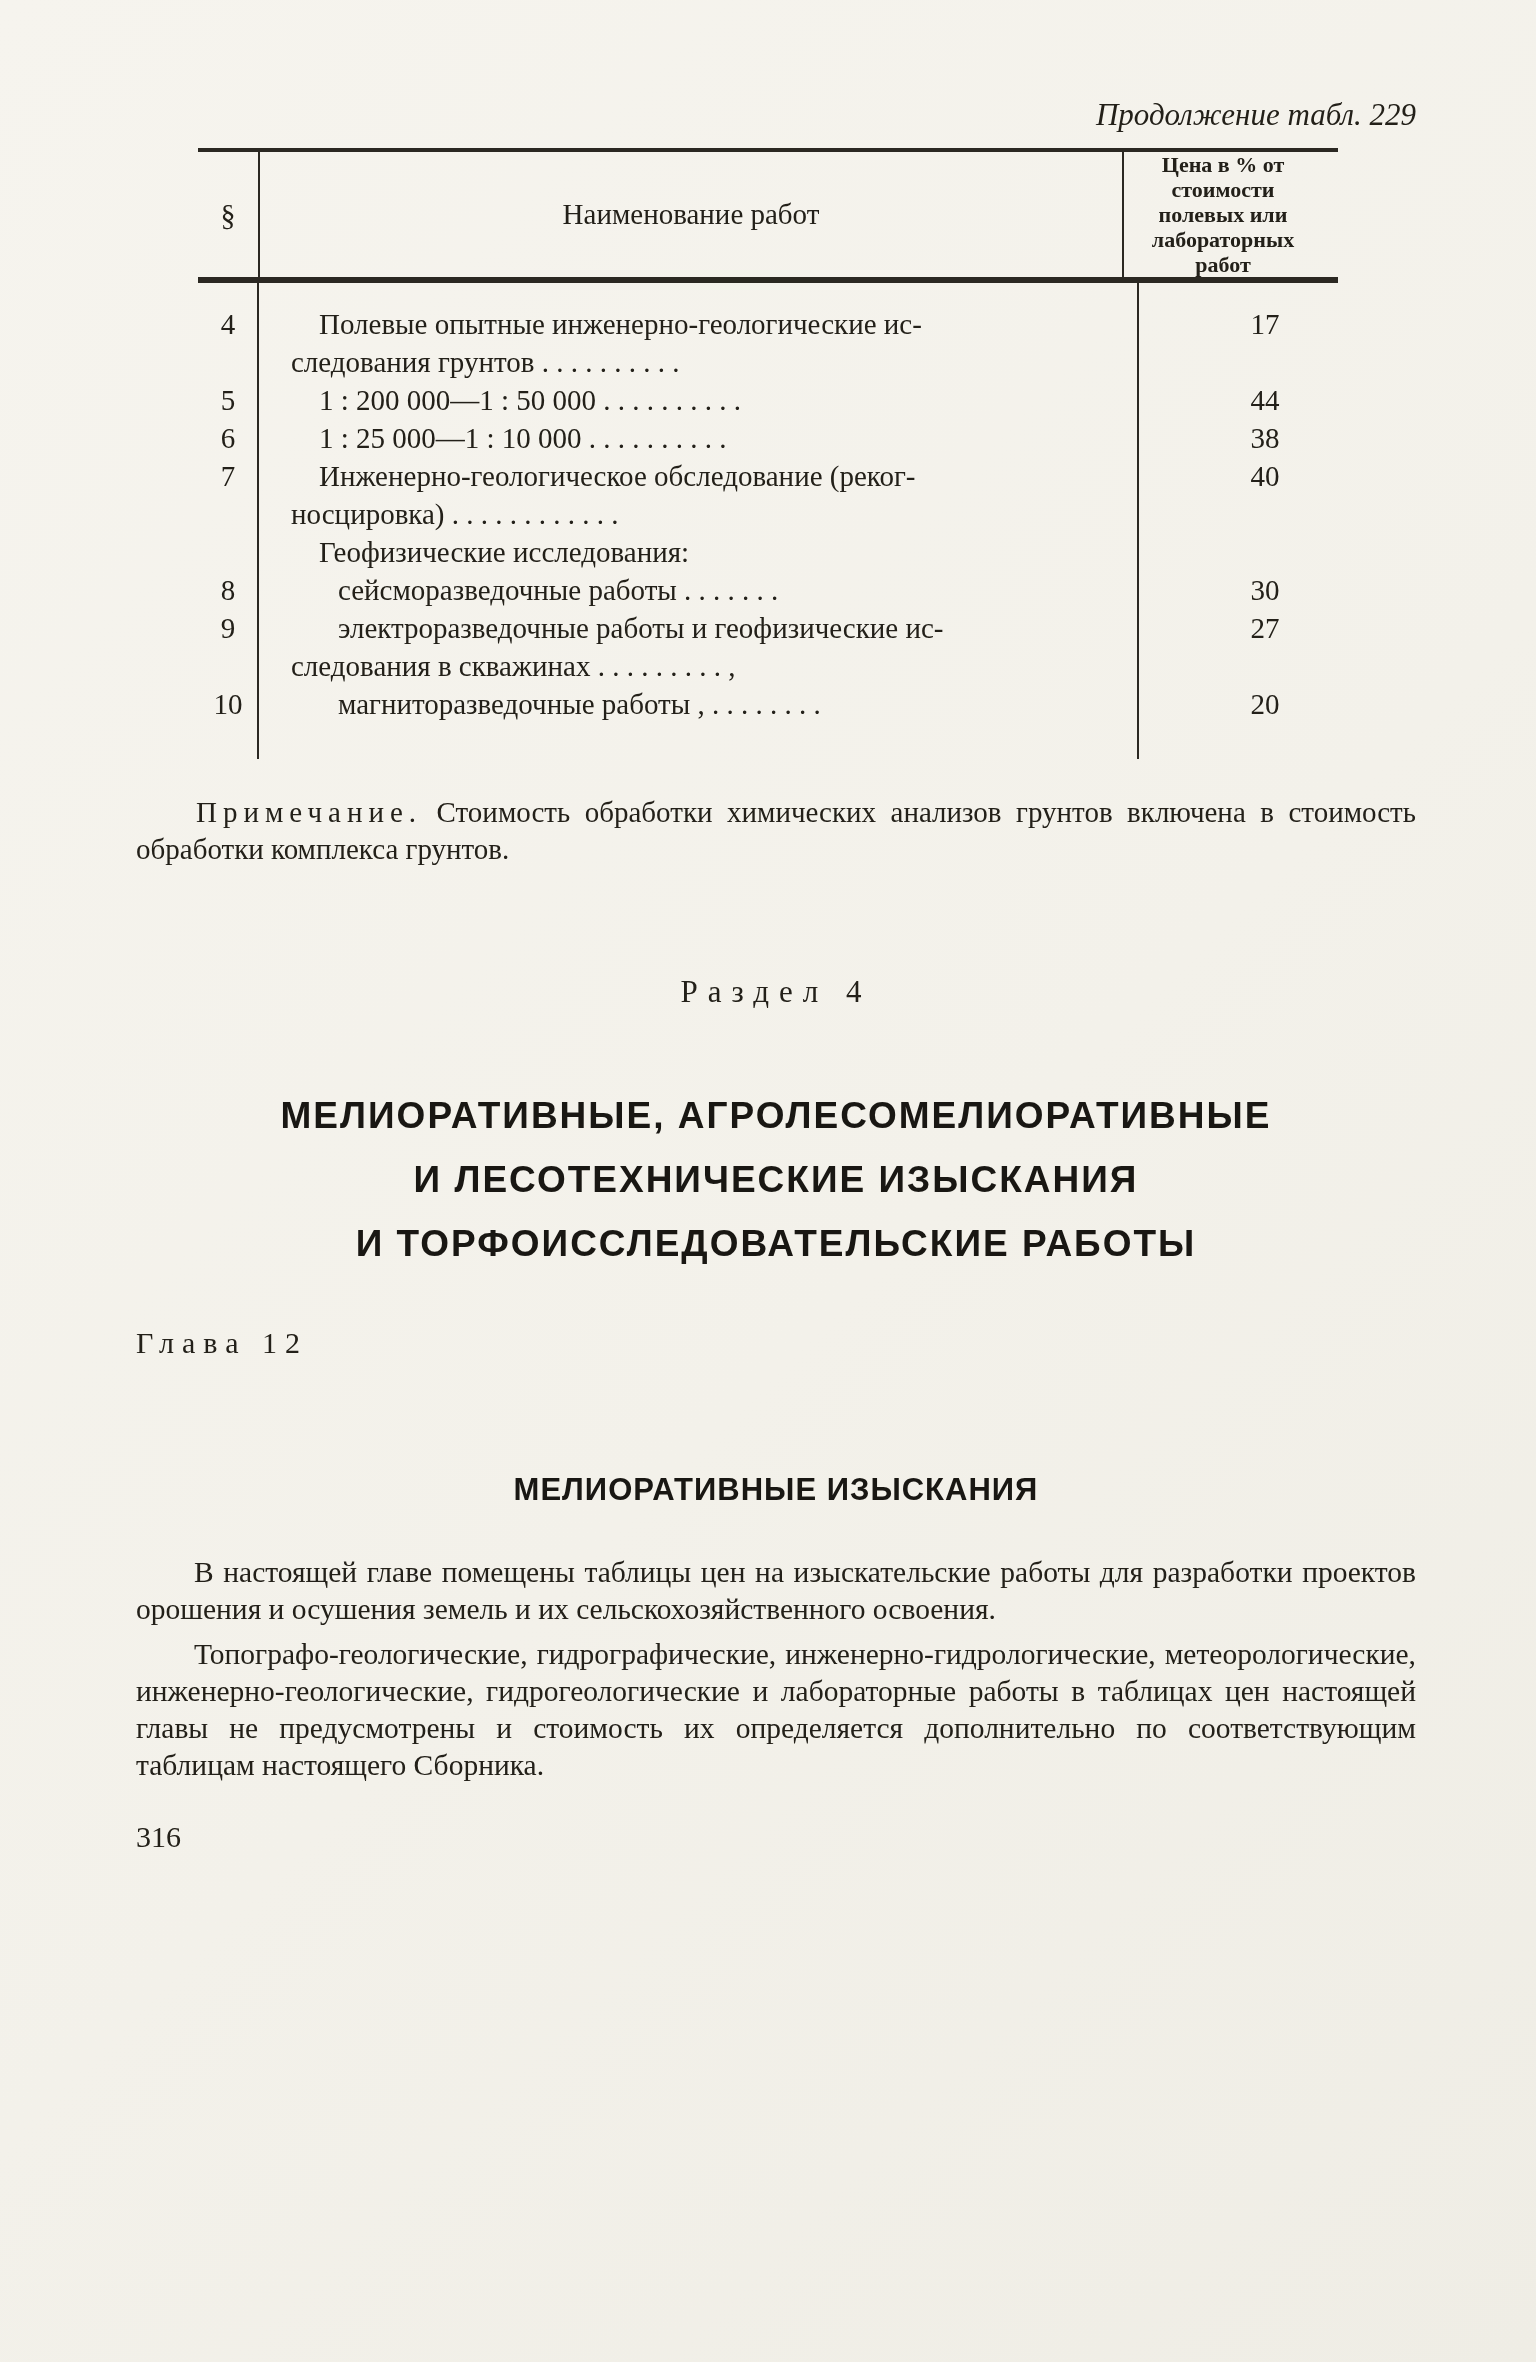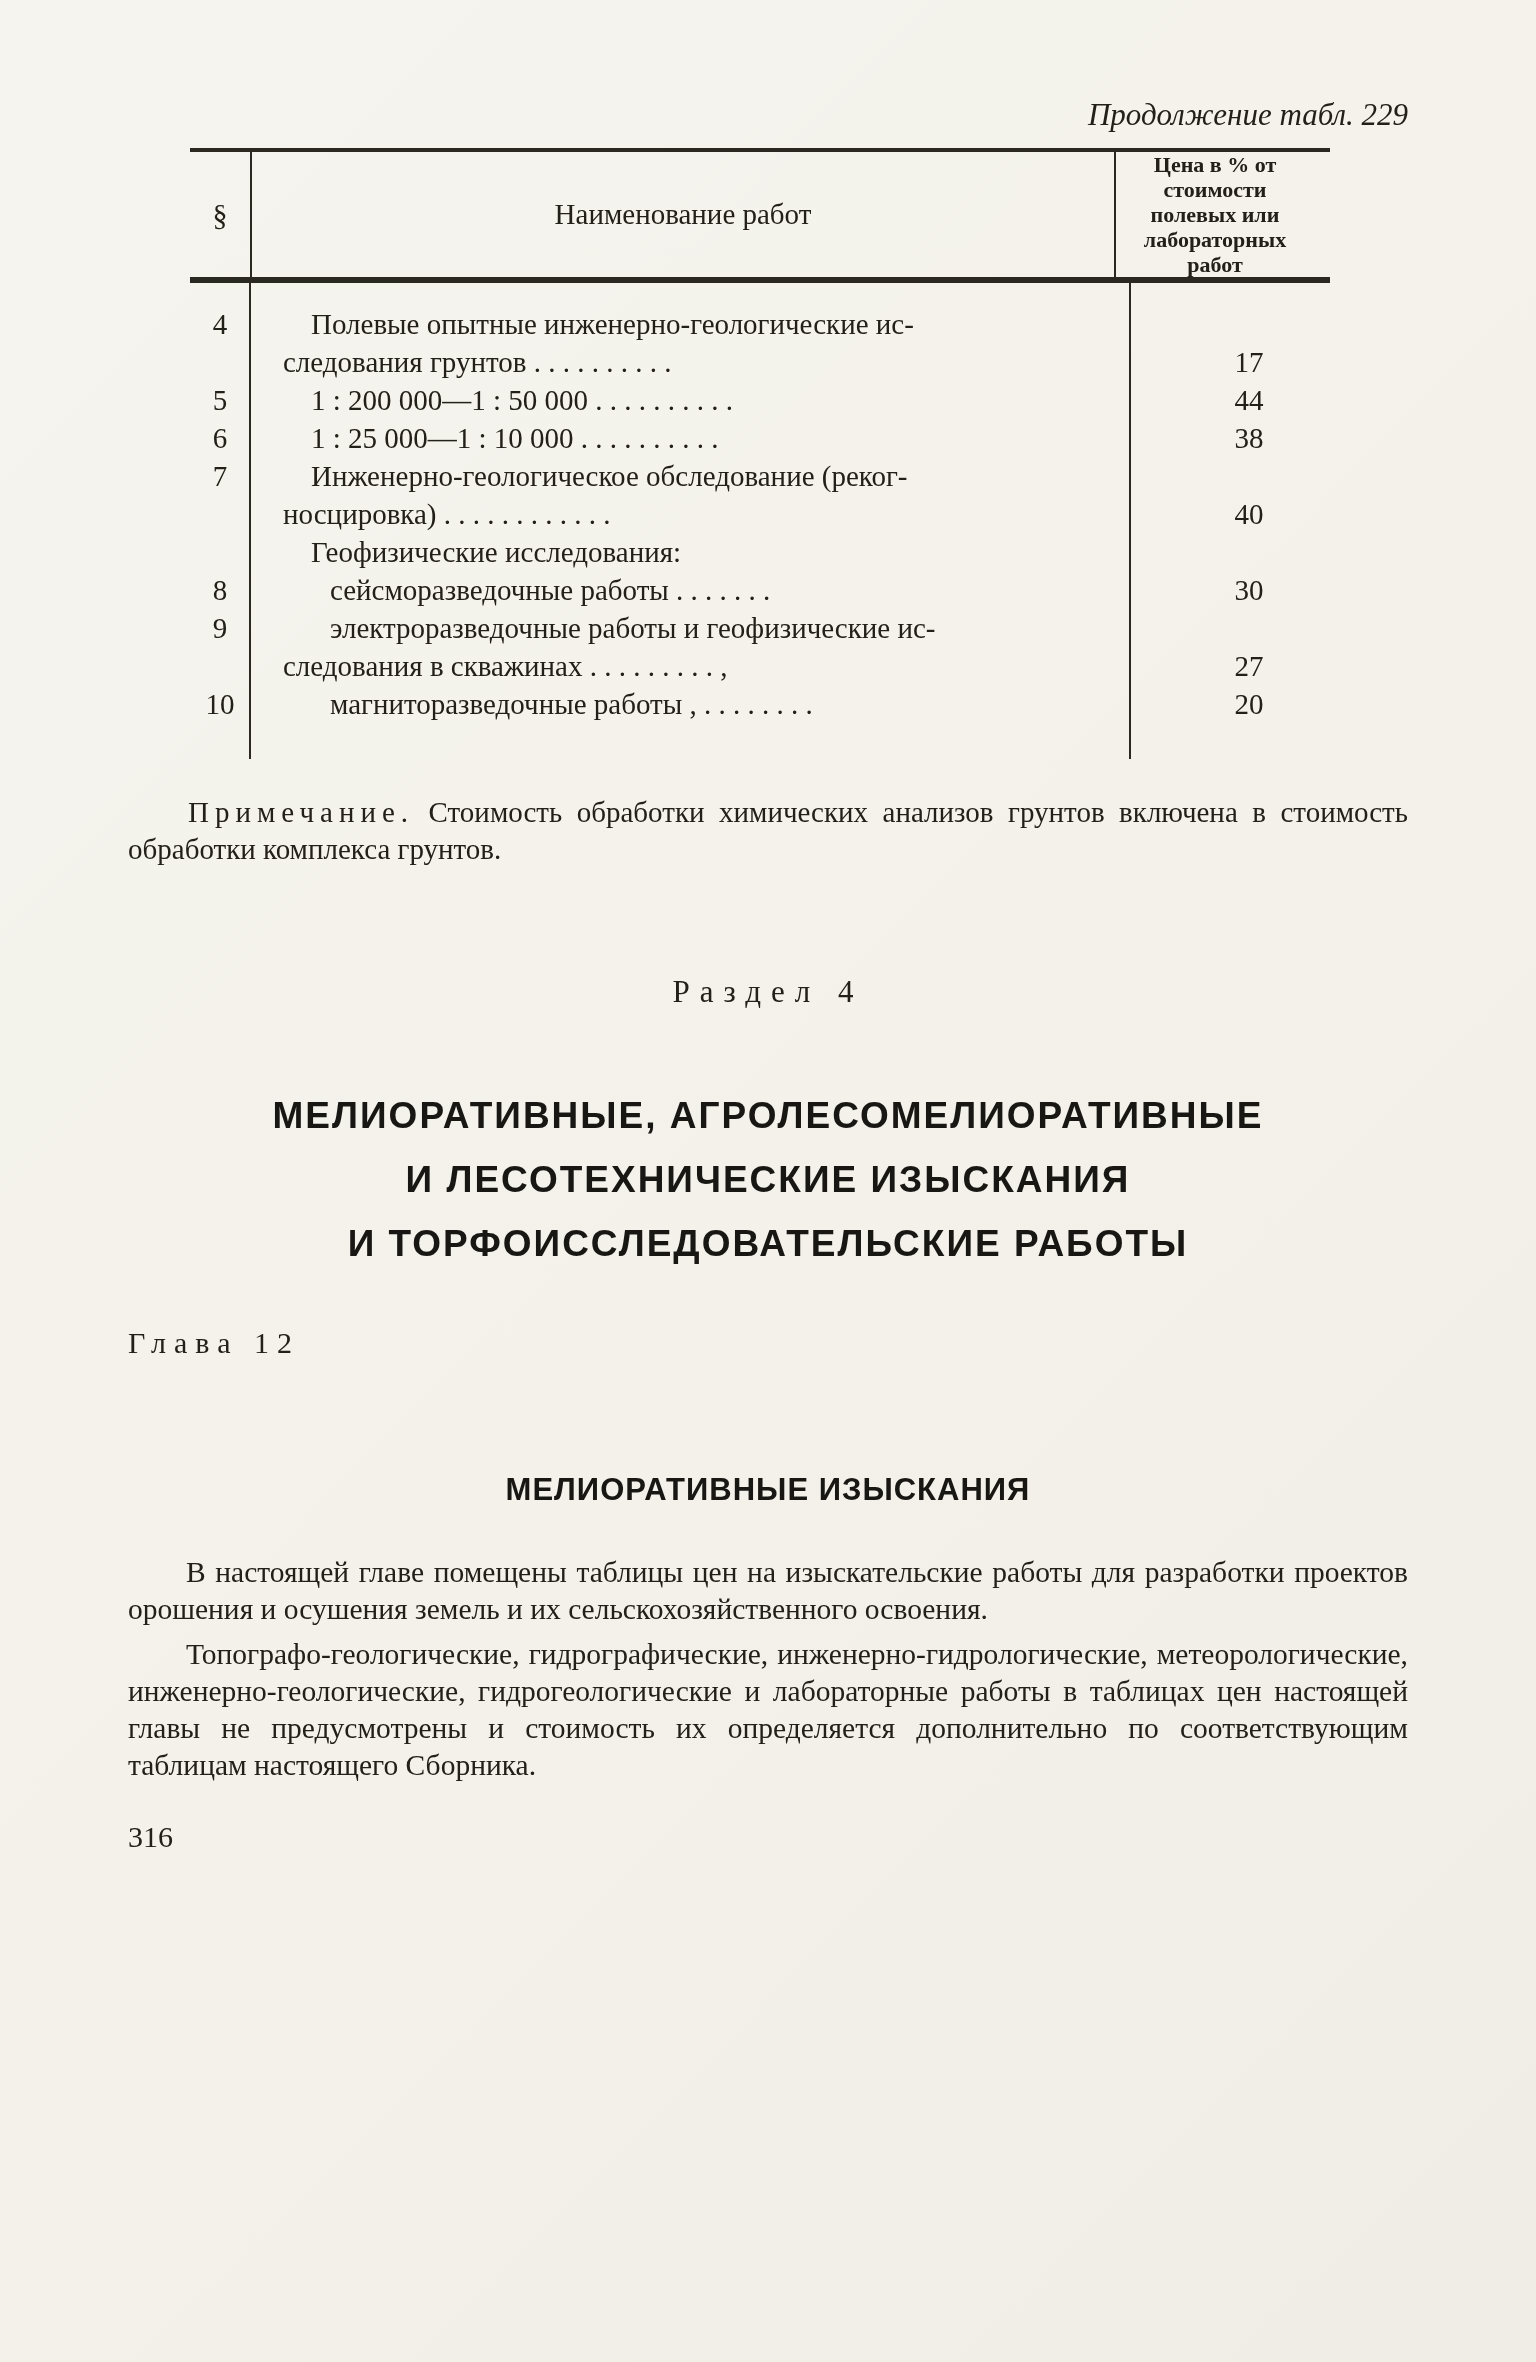--- a/index.html
+++ b/index.html
@@ -9,21 +9,21 @@
     width: 1536px;
     height: 2362px;
     margin: 0 auto;
     background: linear-gradient(135deg, #f6f4ee 0%, #f3f1ea 55%, #efede5 100%);
     color: #232019;
     font-family: "Liberation Serif", "DejaVu Serif", serif;
     overflow: hidden;
   }
   .content {
     position: absolute;
-    left: 128px;
+    left: 136px;
     top: 0;
     width: 1280px;
   }
   .caption {
     margin-top: 98px;
     text-align: right;
     font-style: italic;
     font-size: 31px;
     line-height: 34px;
   }
@@ -88,21 +88,21 @@
   .c-name {
     width: 900px; flex: none;
     box-sizing: border-box;
     padding: 0 26px 0 33px;
     white-space: pre-line;
   }
   .c-name.hang { text-indent: 28px; }
   .c-name.sub  { text-indent: 47px; }
   .c-price {
     width: 198px; flex: none;
-    display: flex; align-items: flex-end; justify-content: center;
+    display: flex; justify-content: center; margin-left: 8px;
   }
   
   .note {
     margin: 35px 0 0 0;
     font-size: 29px;
     line-height: 37px;
     text-align: justify;
     text-indent: 60px;
   }
   .note-label { letter-spacing: 6px; }

